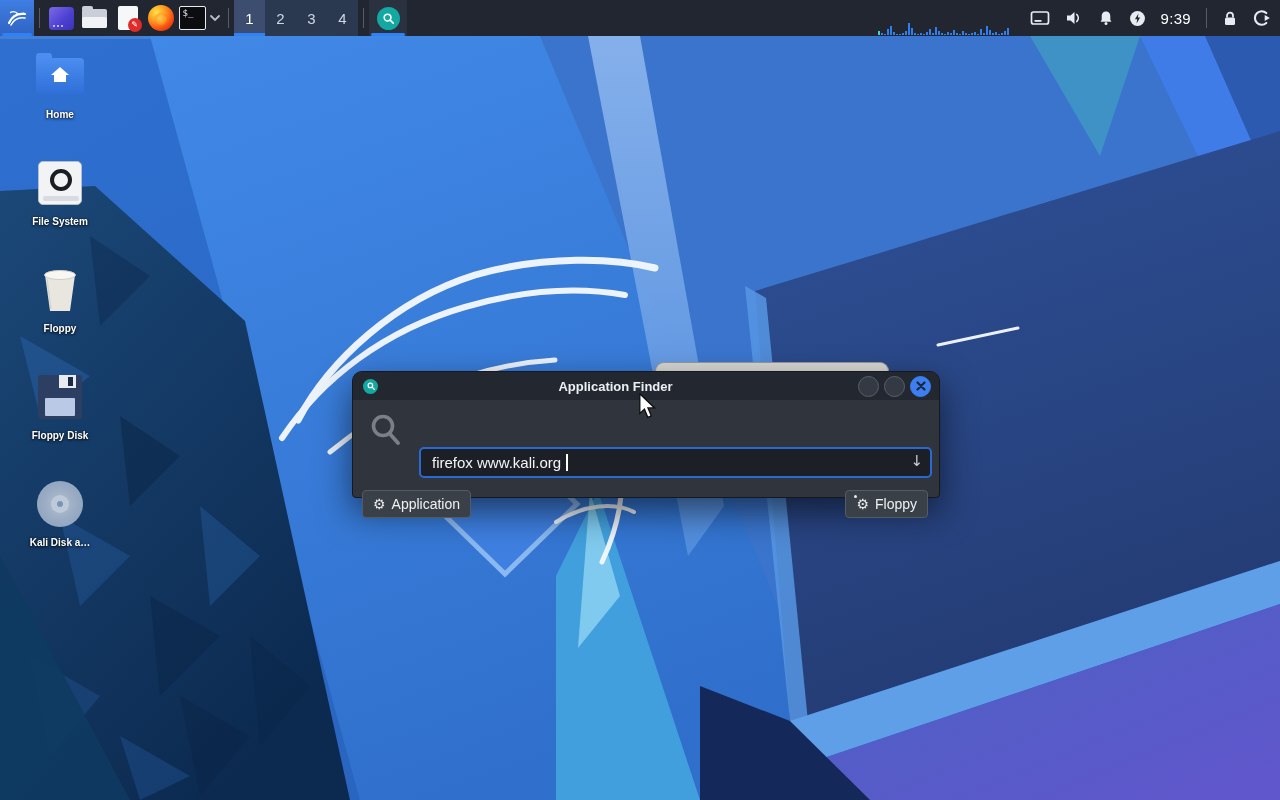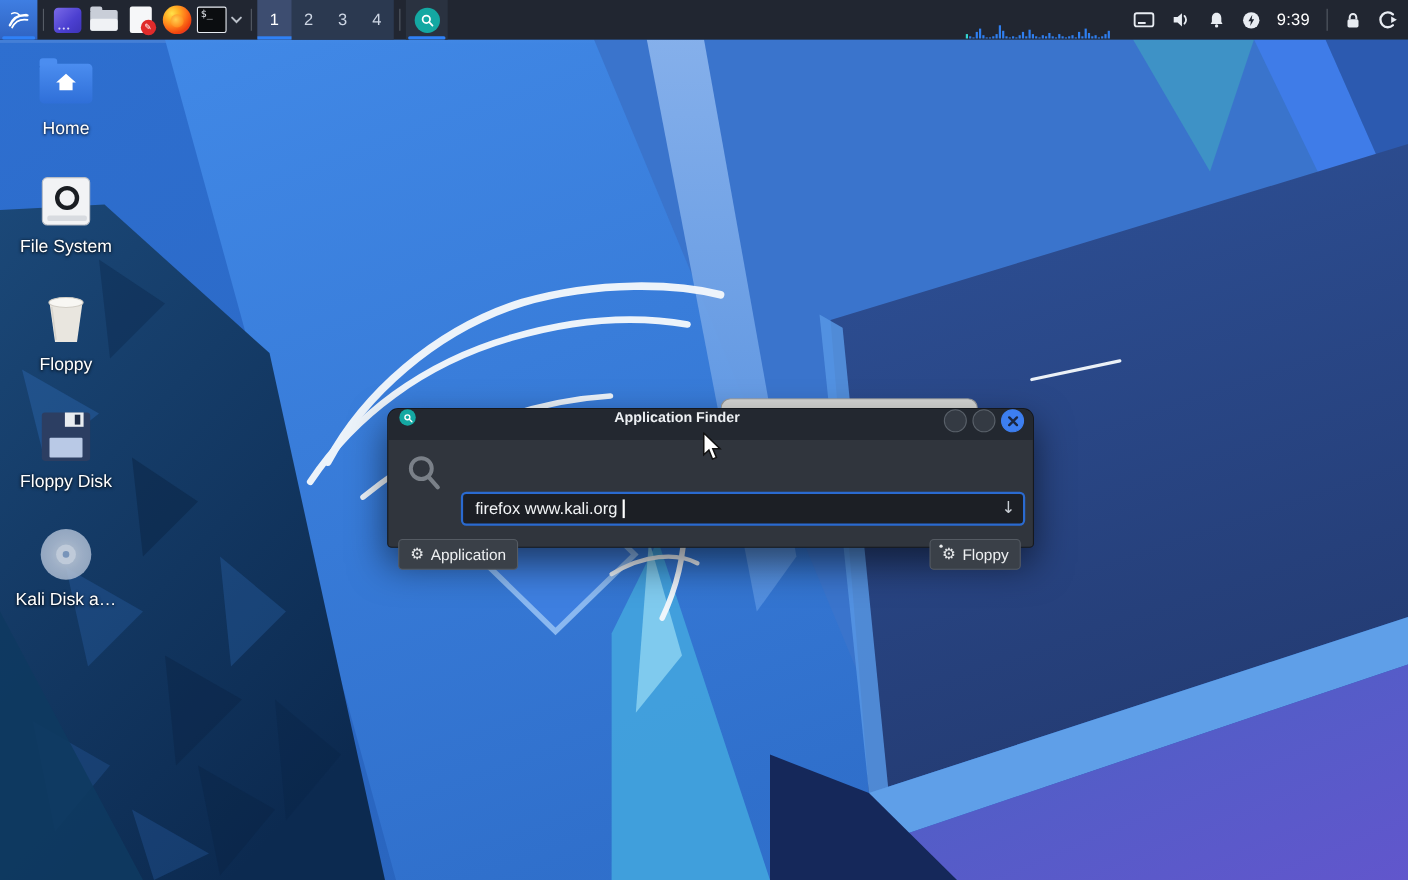--- a/index.html
+++ b/index.html
@@ -43,42 +43,42 @@
   #netgraph span.cyan { background:#35d6d0; }
 
   #tray { position:absolute; right:0; top:0; height:36px; display:flex; align-items:center; gap:15px; padding-right:9px; }
   .tray-ic { display:flex; align-items:center; justify-content:center; }
   #clock { color:#fff; font-size:15px; letter-spacing:.3px; }
   .tray-sep { width:1px; height:20px; background:#565c66; }
 
   
   .desk-item { position:absolute; width:96px; left:12px; text-align:center; z-index:2; }
   .desk-item .ic { height:48px; display:flex; align-items:center; justify-content:center; }
-  .desk-item .lbl { margin-top:9px; font-size:16px; color:#fff; text-shadow:0 1px 3px rgba(0,0,0,.85),0 0 2px rgba(0,0,0,.5); }
+  .desk-item .lbl { margin-top:9px; font-size:10px; color:#fff; text-shadow:0 1px 3px rgba(0,0,0,.85),0 0 2px rgba(0,0,0,.5);font-weight:bold; }
   .home-ic { position:relative; width:48px; height:36px; }
   .home-ic .body { position:absolute; inset:0; background:linear-gradient(180deg,#4b8df0,#2f6fd8); border-radius:4px; }
   .home-ic .tab { position:absolute; left:0; top:-5px; width:16px; height:7px; background:#4b8df0; border-radius:3px 3px 0 0; }
   .home-ic svg { position:absolute; left:14px; top:8px; }
   .fs-ic { position:relative; width:44px; height:44px; background:#f2f3f5; border:1px solid #b9bec6; border-radius:5px; }
   .fs-ic .ring { position:absolute; left:11px; top:7px; width:22px; height:22px; border:4px solid #1a1d22; border-radius:50%; }
   .fs-ic .strip { position:absolute; left:4px; bottom:3px; width:36px; height:5px; background:#d8dbe0; border-radius:2px; }
   .floppy-ic { position:relative; width:44px; height:44px; background:#2c3e62; border-radius:3px; }
   .floppy-ic .slot { position:absolute; right:6px; top:0; width:17px; height:13px; background:#e8ecf0; }
   .floppy-ic .slot::after { content:""; position:absolute; right:3px; top:2px; width:5px; height:9px; background:#1d2a44; }
   .floppy-ic .label { position:absolute; left:7px; bottom:3px; width:30px; height:18px; background:#b9c9e6; border-radius:1px; }
   .disc-ic { position:relative; width:46px; height:46px; border-radius:50%; background:radial-gradient(circle,#cfd8e4 0%,#b4c2d6 45%,#9db0ca 100%); opacity:.85; }
   .disc-ic::before { content:""; position:absolute; left:14px; top:14px; width:18px; height:18px; border-radius:50%; background:#dde4ee; }
   .disc-ic::after { content:""; position:absolute; left:20px; top:20px; width:6px; height:6px; border-radius:50%; background:#8aa4c8; }
 
   
   #ghost-window { position:absolute; left:655px; top:362px; width:234px; height:16px; background:#d6d7d5; border:1px solid #96989a; border-bottom:none; border-radius:9px 9px 0 0; z-index:3; }
 
   
   #finder { position:absolute; left:352px; top:371px; width:588px; height:127px; background:#30353d; border:1px solid #15181d; border-radius:10px 10px 4px 4px; box-shadow:0 14px 34px rgba(0,0,0,.55); z-index:4; }
-  #finder-titlebar { height:28px; background:#232830; border-radius:9px 9px 0 0; display:flex; align-items:flex-start; padding:0 8px 0 10px; }
+  #finder-titlebar { height:28px; background:#232830; border-radius:9px 9px 0 0; display:flex; align-items:center; padding:0 8px 0 10px; }
   #finder-title { flex:1; text-align:center; font-size:13px; font-weight:bold; color:#eceff2; }
   .winbtn { width:21px; height:21px; border-radius:50%; margin-left:5px; background:#343a43; border:1px solid #596069; display:flex; align-items:center; justify-content:center; }
   .winbtn.close { background:#3d7ff0; border-color:#3d7ff0; }
   #finder-body { position:relative; height:99px; }
   #big-magnifier { position:absolute; left:16px; top:12px; }
   #search-wrap { position:absolute; left:66px; top:47px; width:513px; height:31px; }
   #search-input { width:100%; height:100%; background:#1c1f25; border:2px solid #2a6ad0; border-radius:5px; color:#f2f4f6; font-size:15px; font-family:"Liberation Sans",sans-serif; padding:0 26px 0 11px; outline:none; }
   #search-caret { position:absolute; left:147px; top:7px; width:1.5px; height:17px; background:#fff; }
   #dropdown-arrow { position:absolute; right:9px; top:5px; color:#c8cdd3; font-size:15px; font-family:"DejaVu Sans",sans-serif; }
   .dlg-btn { position:absolute; top:90px; height:28px; background:#3a4048; border:1px solid #555b63; border-radius:4px; color:#eef0f2; font-size:14px; display:flex; align-items:center; gap:6px; padding:0 10px; }

